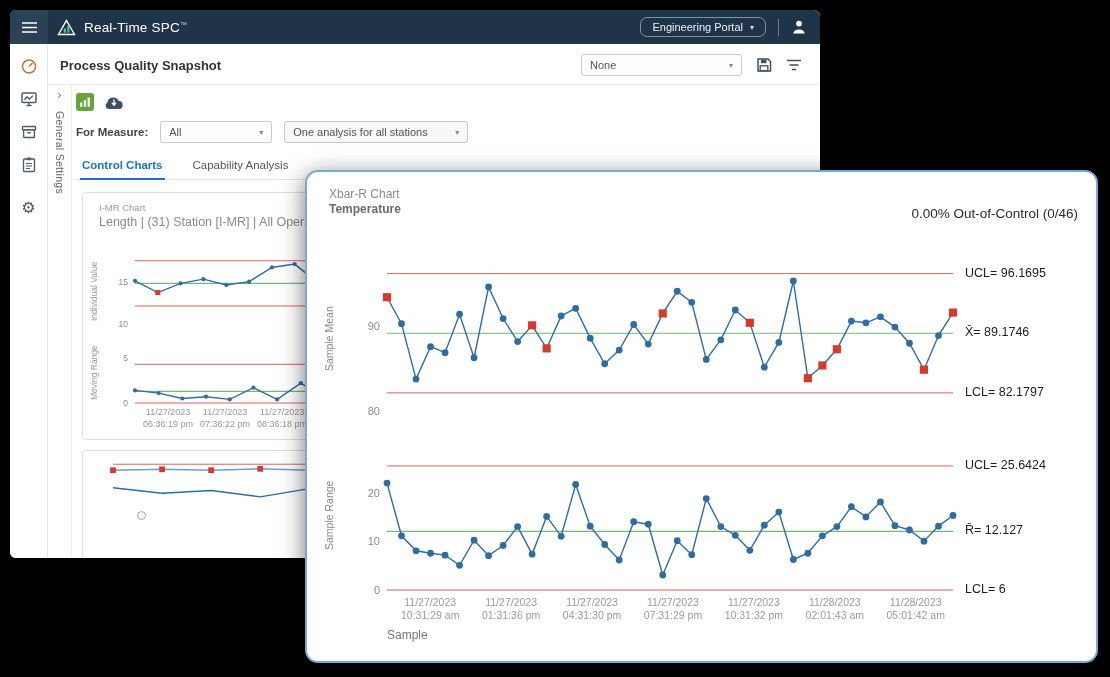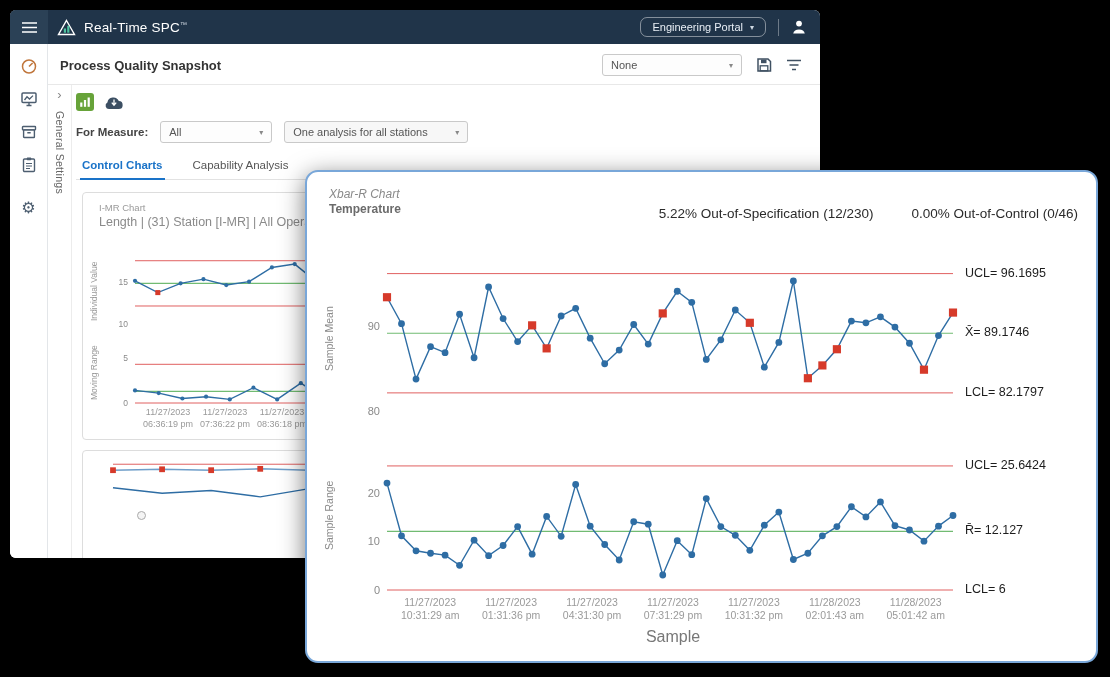--- a/index.html
+++ b/index.html
@@ -32,21 +32,21 @@
 
   .content { flex:1; position:relative; background:#fff; }
   .page-header { display:flex; justify-content:space-between; align-items:center;
                  padding:10px 18px 8px 12px;gap:32px; }
   .page-title { font-size:13px; font-weight:bold; color:#333; }
   .header-controls { display:flex; align-items:center; gap:14px; }
   .sel { border:1px solid #c9c9c9; border-radius:3px; background:#fdfdfd; font-size:11px;
          color:#555; display:flex; align-items:center; justify-content:space-between;
          padding:0 8px; height:22px; cursor:pointer; }
   .sel .caret { font-size:8px; color:#888; }
-  .report-sel { width:140px; }
+  .report-sel { width:161px; }
   .iconbtn { cursor:pointer; display:flex; align-items:center; }
 
   .workspace { display:flex; border-top:1px solid #e8e8e8; }
   .settings-strip { width:24px; display:flex; flex-direction:column; align-items:center;
                     padding-top:4px; border-right:1px solid #ececec; min-height:430px; }
   .collapse-btn { font-size:13px; color:#888; cursor:pointer; line-height:12px; }
   .strip-label { writing-mode:vertical-rl; font-size:10.5px; color:#666; margin-top:10px; letter-spacing:.3px; }
 
   .panel { flex:1; padding:8px 14px 0 4px; position:relative; }
   .panel-head { display:flex; justify-content:space-between; align-items:center; }
@@ -80,36 +80,36 @@
 
   .card-partial { height:112px; margin-top:10px; }
   .plot-partial { left:26px; top:10px; width:648px; height:46px; }
   .pan-handle { position:absolute; left:54px; top:60px; width:9px; height:9px; border:1.5px solid #aaa;
                 border-radius:50%; background:#f4f4f4; cursor:pointer; }
 
   
   .modal { position:absolute; left:305px; top:170px; width:793px; height:493px; background:#fff;
            border:2px solid #79a7d9; border-radius:13px; z-index:10;
            box-shadow:0 6px 24px rgba(0,0,0,.55); }
-  .modal-type  { position:absolute; left:22px; top:15px; font-size:12px; color:#8a8a8a;font-style:italic; }
+  .modal-type  { position:absolute; left:22px; top:15px; font-size:12px; color:#8a8a8a; }
   .modal-title { position:absolute; left:22px; top:30px; font-size:12px; color:#6b6b6b; font-weight:bold; }
   .modal-stats { position:absolute; right:18px; top:34px; display:flex; gap:38px;
                  font-size:13.5px; color:#2b2b2b; }
   .vl-mean  { left:16px; top:86px;  height:162px; font-size:10.5px; color:#8a8a8a; }
   .vl-range { left:16px; top:268px; height:150px; font-size:10.5px; color:#8a8a8a; }
   .plot-mean  { left:42px; top:86px;  width:610px; height:162px; }
   .plot-range { left:42px; top:268px; width:610px; height:150px; }
   .limit-label { position:absolute; left:658px; width:132px; font-size:12.5px; color:#1d1d1d; }
   .ll-ucl1 { top:94px; }  .ll-cl1 { top:153px; } .ll-lcl1 { top:213px; }
   .ll-ucl2 { top:286px; } .ll-cl2 { top:351px; } .ll-lcl2 { top:410px; }
   .xticks { position:absolute; left:80px; top:424px; width:572px; display:flex;
             justify-content:space-between; padding:0 14px; }
   .xtick { font-size:10.5px; color:#9a9a9a; text-align:center; line-height:13px; }
-  .xaxis-title { position:absolute; left:80px; top:456px; width:572px; text-align:center;
-                 font-size:16px; color:#777; }
+  .xaxis-title { position:absolute; left:80px; top:456px; width:572px; 
+                 font-size:12px; color:#777; }
 </style>
 </head>
 <body>
 
 <div class="window">
 
   <div class="topbar">
     <div class="burger">
       <svg width="15" height="11" viewBox="0 0 15 11">
         <path d="M0 1h15M0 5.5h15M0 10h15" stroke="#fff" stroke-width="1.6"></path>
@@ -361,21 +361,20 @@
         </div>
       </div>
     </div>
   </div>
 </div>
 
 <div class="modal">
   <div class="modal-type">Xbar-R Chart</div>
   <div class="modal-title">Temperature</div>
   <div class="modal-stats">
-    <span>5.22% Out-of-Specification (12/230)</span>
     <span>0.00% Out-of-Control (0/46)</span>
   </div>
 
   <div class="vlabel vl-mean">Sample Mean</div>
   <div class="plot plot-mean">
       <svg width="610" height="162" style="overflow: visible;">
         <line x1="38" y1="15.607421052631587" x2="604" y2="15.607421052631587" stroke="#e06060" stroke-width="1"></line>
         <line x1="38" y1="134.88887368421055" x2="604" y2="134.88887368421055" stroke="#e06060" stroke-width="1"></line>
         <line x1="38" y1="75.24814736842107" x2="604" y2="75.24814736842107" stroke="#71bb72" stroke-width="1.2"></line>
         <text x="31" y="157.3236842105263" text-anchor="end" fill="#8a8a8a" font-size="11">80</text>

